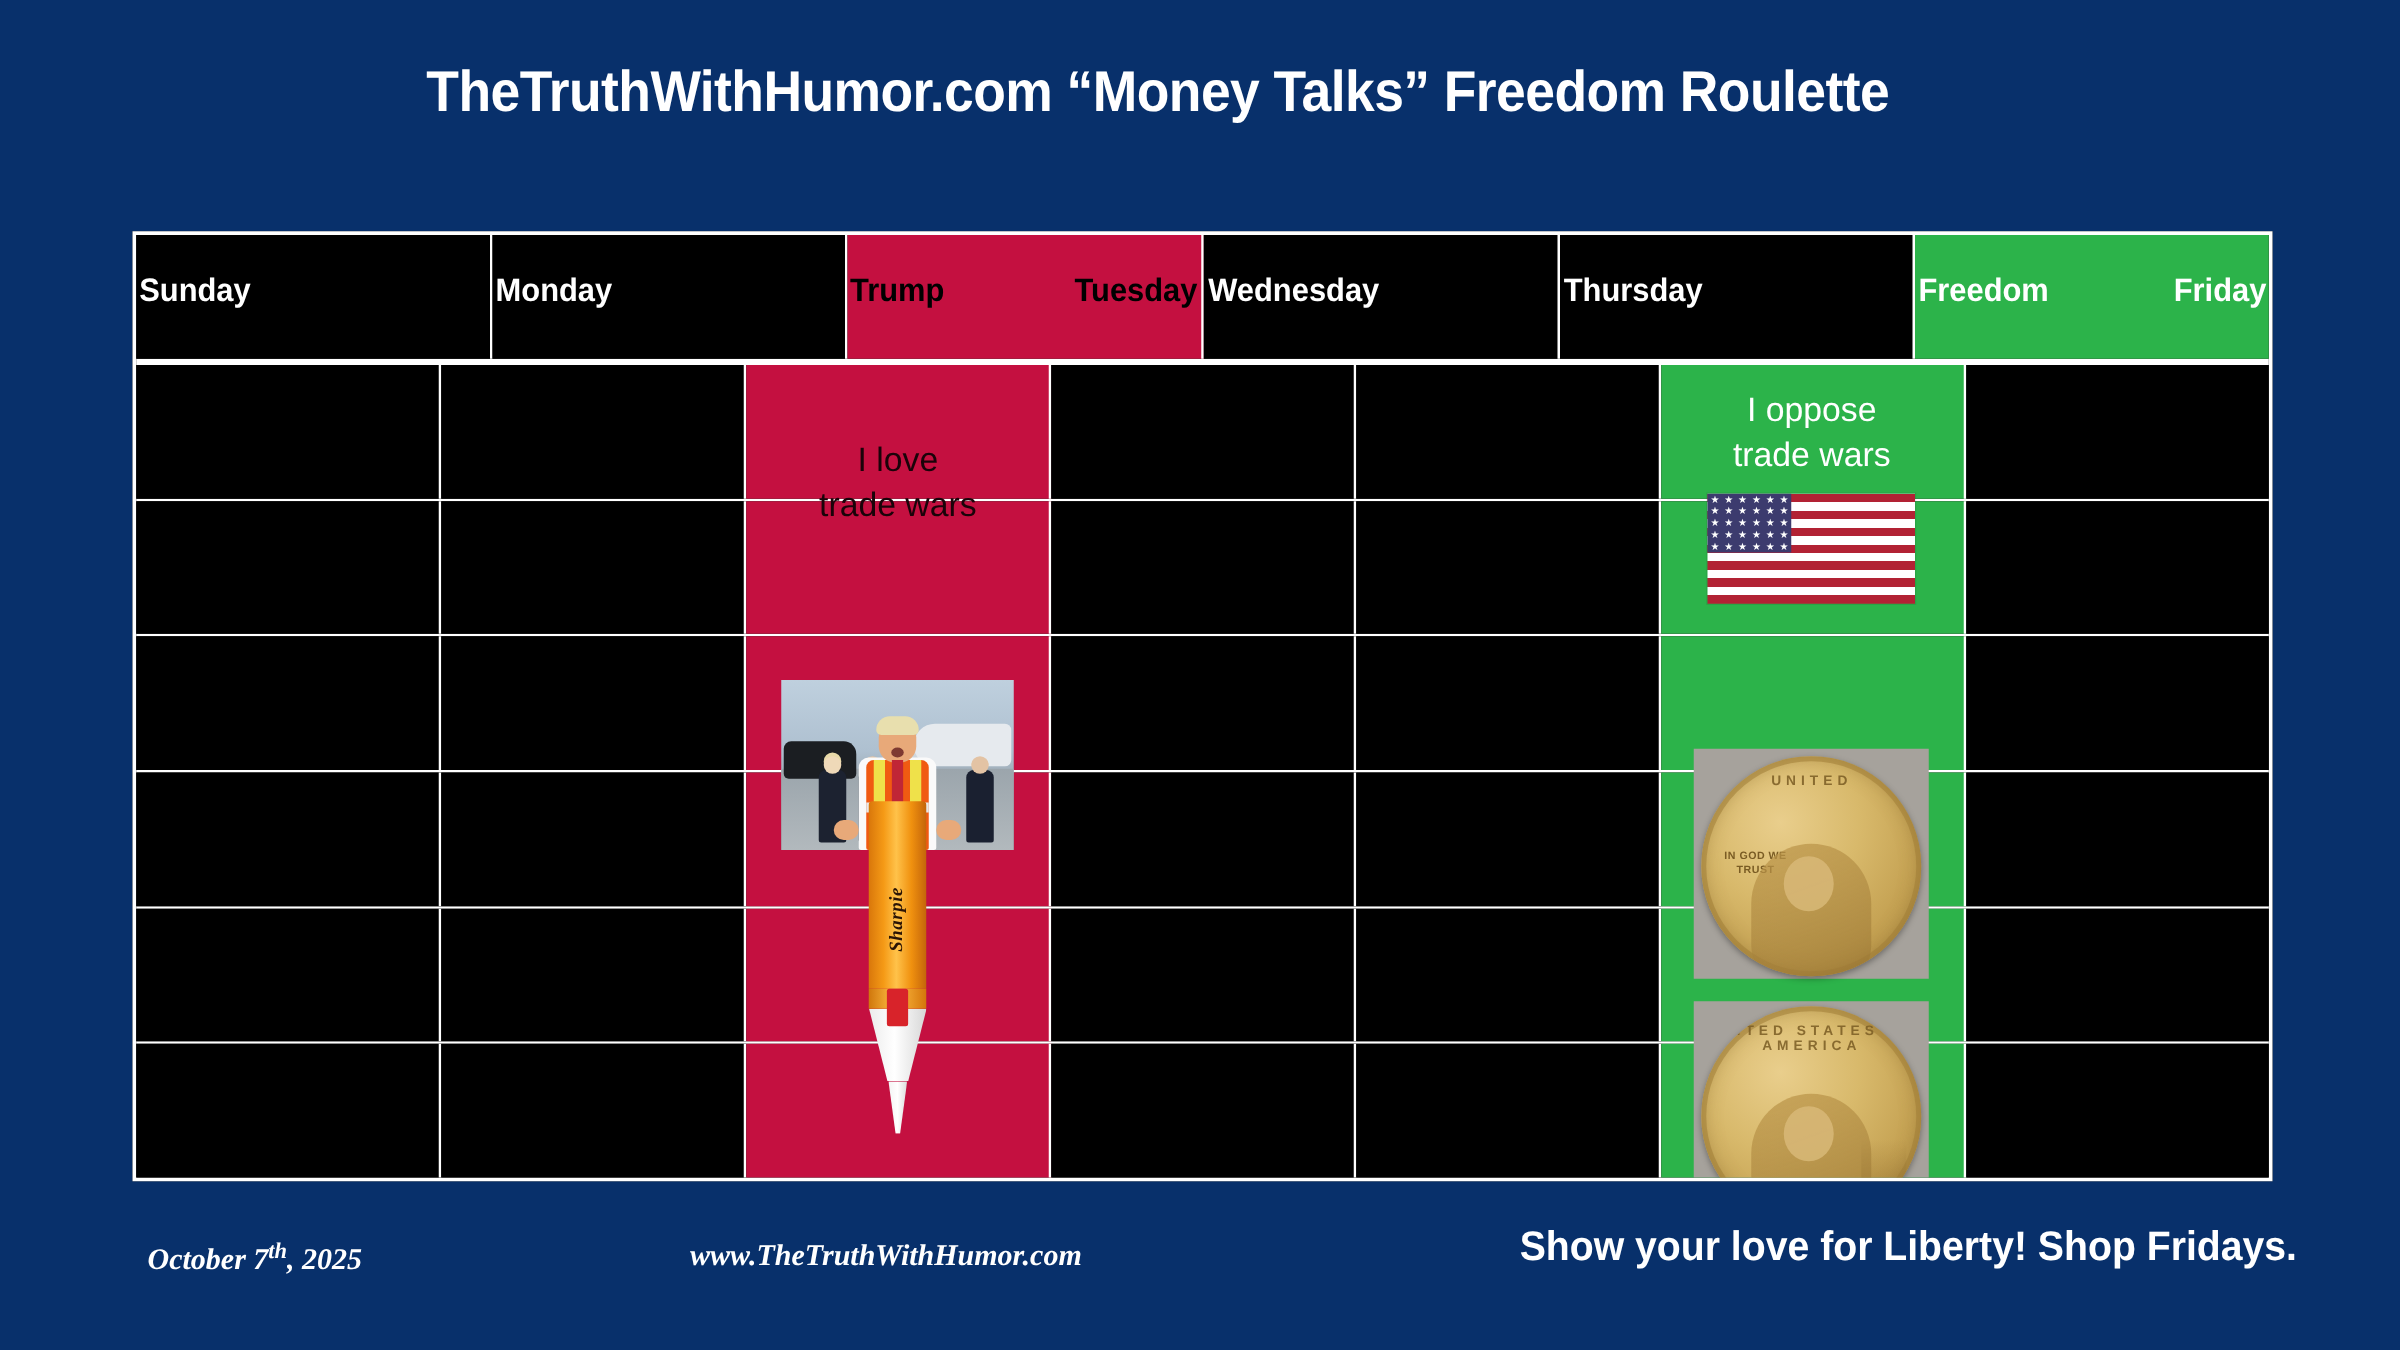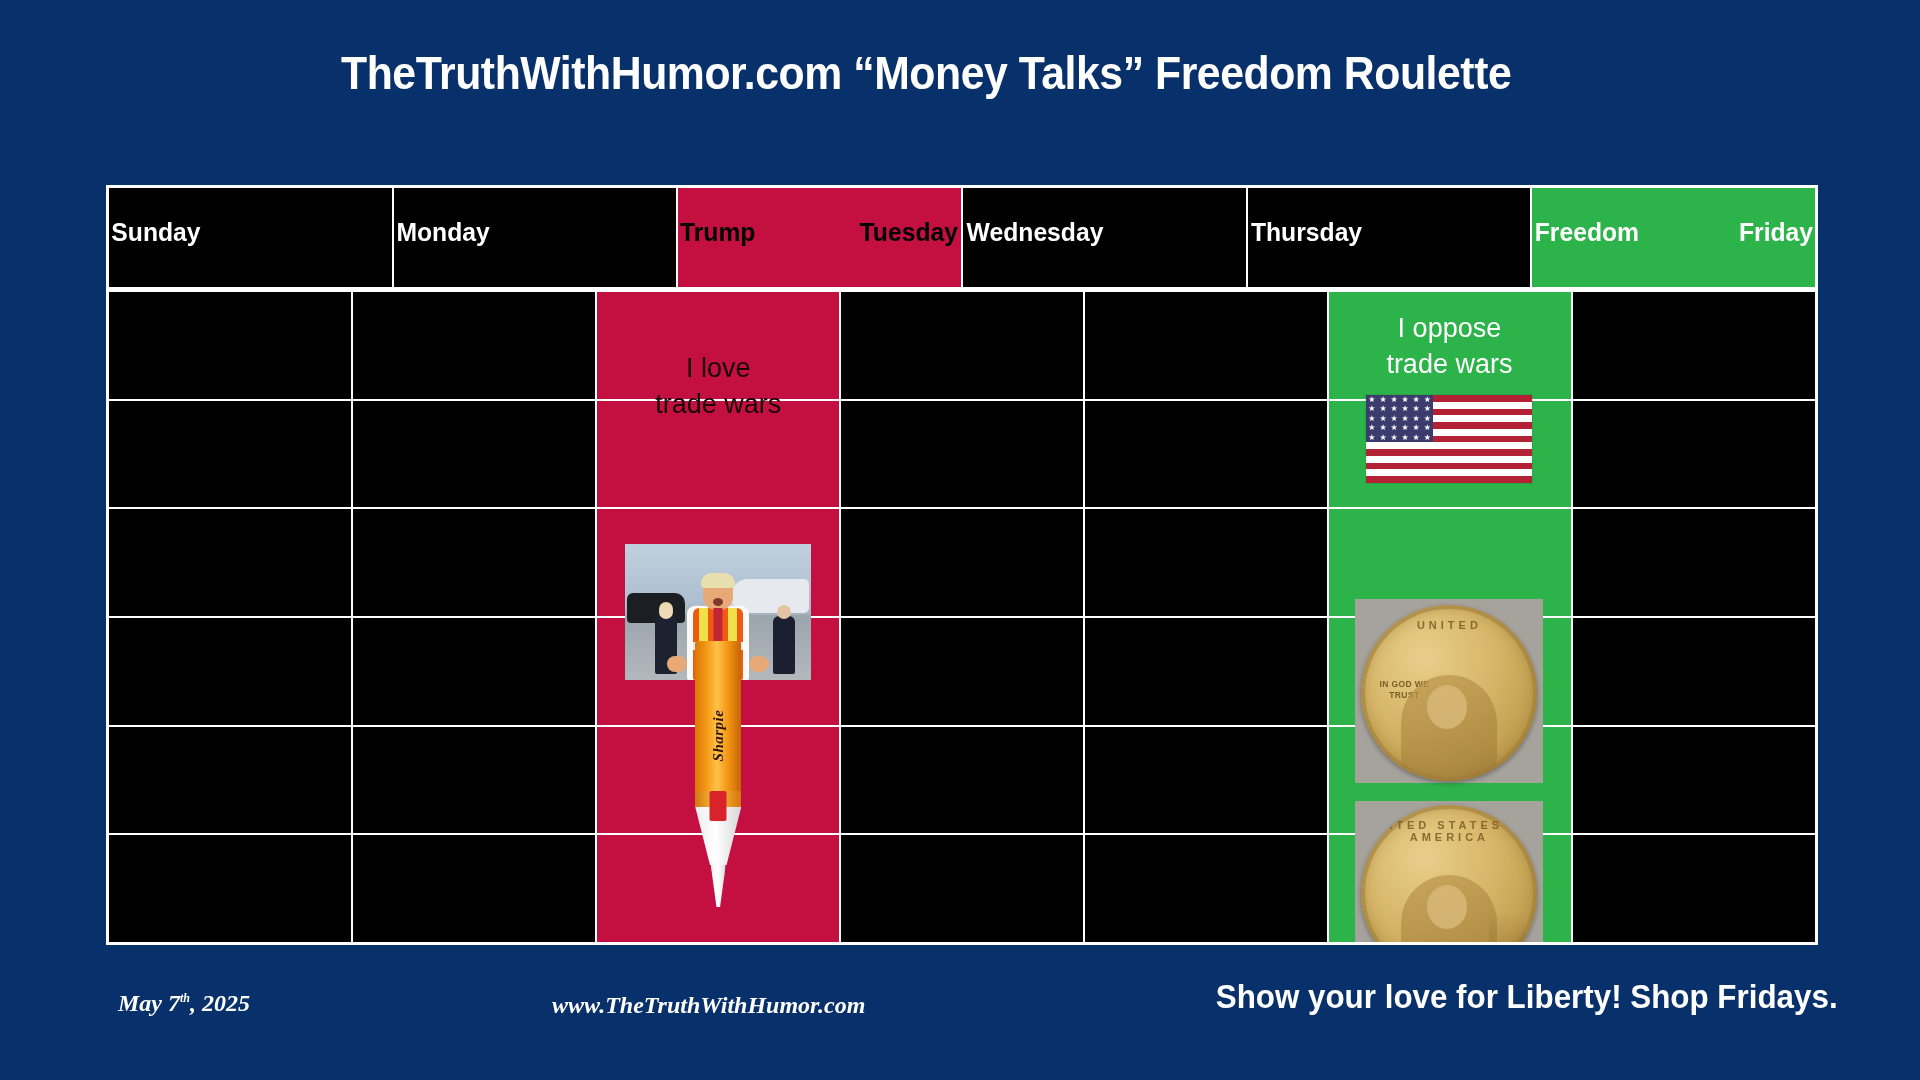--- a/index.html
+++ b/index.html
@@ -487,21 +487,21 @@
     position: absolute;
     color: #FFFFFF;
     font-family: "Liberation Serif", serif;
     font-style: italic;
     font-weight: bold;
     font-size: 24px;
     white-space: nowrap;
   }
   .footer-date { left: 118px; top: 18px; }
   .footer-url  { left: 552px; top: 20px; }
-  .footer-date .sup { font-size: 12px; vertical-align: super; }
+  .footer-date .sup { font-size: 18px; vertical-align: super; }
 
   .footer-cta {
     position: absolute;
     right: 82px;
     top: 6px;
     color: #FFFFFF;
     font-weight: bold;
     font-size: 33px;
     white-space: nowrap;
     transform: scaleX(0.95);
@@ -702,20 +702,20 @@
           <div class="figure"></div>
           <div class="plants"></div>
           <div class="denom">$1</div>
         </div>
       </div>
     </div>
 
   </div>
 
   <div class="footer">
-    <div class="footer-date"><span>May 7</span><span class="sup">th</span><span>, 2025</span></div>
+    <div class="footer-date"><span>October 7</span><span class="sup">th</span><span>, 2025</span></div>
 
     <div class="footer-url">www.TheTruthWithHumor.com</div>
 
     <div class="footer-cta">Show your love for Liberty! Shop Fridays.</div>
   </div>
 
 </div>
 
 </body></html>

